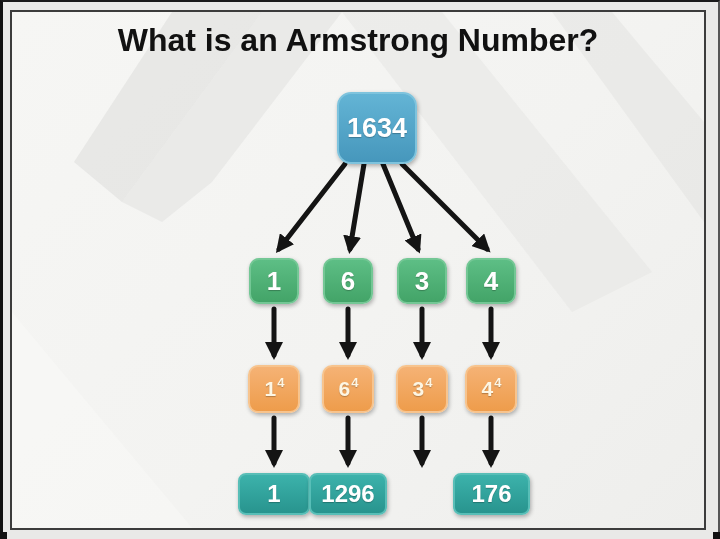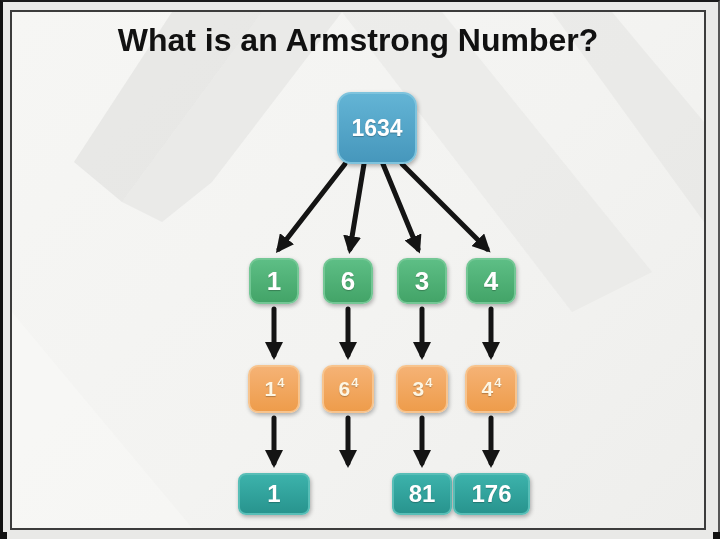--- a/index.html
+++ b/index.html
@@ -29,21 +29,21 @@
   }
   .node{
     position:absolute;display:flex;align-items:center;justify-content:center;
     color:#fff;font-weight:bold;box-sizing:border-box;
     box-shadow:1px 2px 4px rgba(0,0,0,0.30);
     text-shadow:0 1px 1px rgba(0,0,0,0.25);
   }
   .node-number{
     left:325px;top:80px;width:80px;height:72px;border-radius:14px;
     background:linear-gradient(180deg,#63b4d5 0%,#4697bc 100%);
-    border:2px solid #7ec3dd;font-size:23px;font-weight:600;
+    border:2px solid #7ec3dd;font-size:27px;font-weight:600;
   }
   .node-digit{
     top:246px;width:50px;height:46px;border-radius:10px;
     background:linear-gradient(180deg,#5dbe85 0%,#43a468 100%);
     border:2px solid #74c795;font-size:26px;
   }
   .node-digit.c0{left:237px;} .node-digit.c1{left:311px;}
   .node-digit.c2{left:385px;} .node-digit.c3{left:454px;}
   .node-power{
     top:353px;width:52px;height:48px;border-radius:10px;
@@ -119,20 +119,20 @@
   <div class="node node-power c2">
       <span>3</span>
       <sup>4</sup>
     </div>
   <div class="node node-power c3">
       <span>4</span>
       <sup>4</sup>
     </div>
 
   <div class="node node-result c0">1</div>
-  <div class="node node-result c2">81</div>
+  <div class="node node-result c1">1296</div>
   <div class="node node-result c3">176</div>
 
 </div>
 
 <div class="outer-frame"></div>
 <div class="corner-mark left"></div>
 <div class="corner-mark right"></div>
 
 </body></html>

